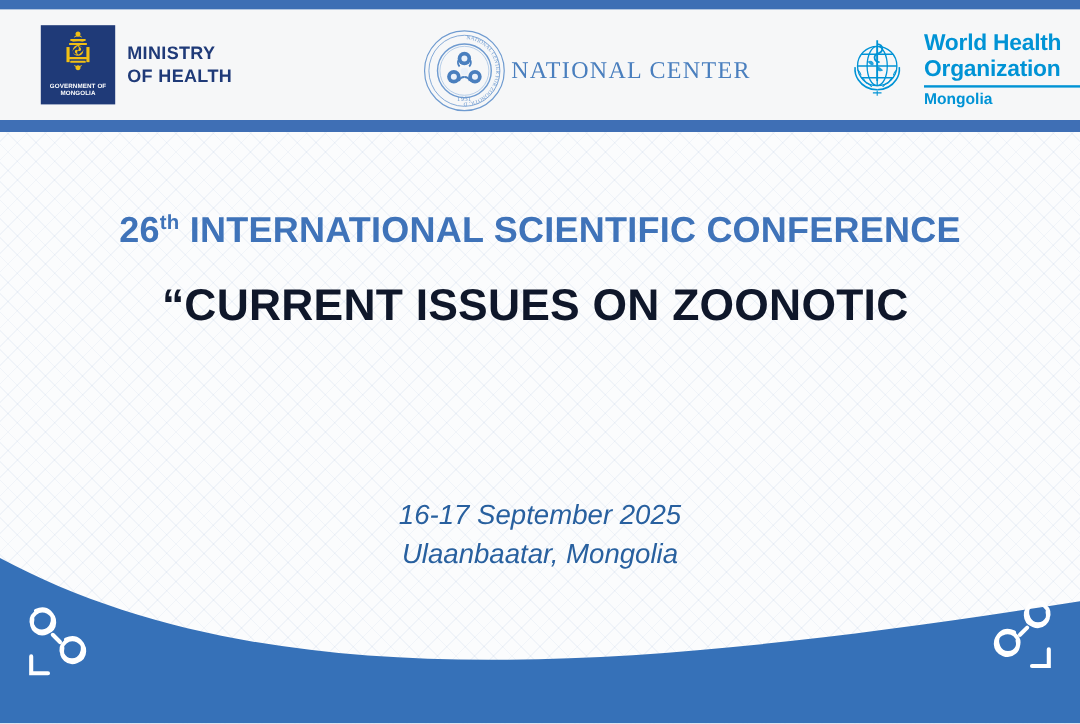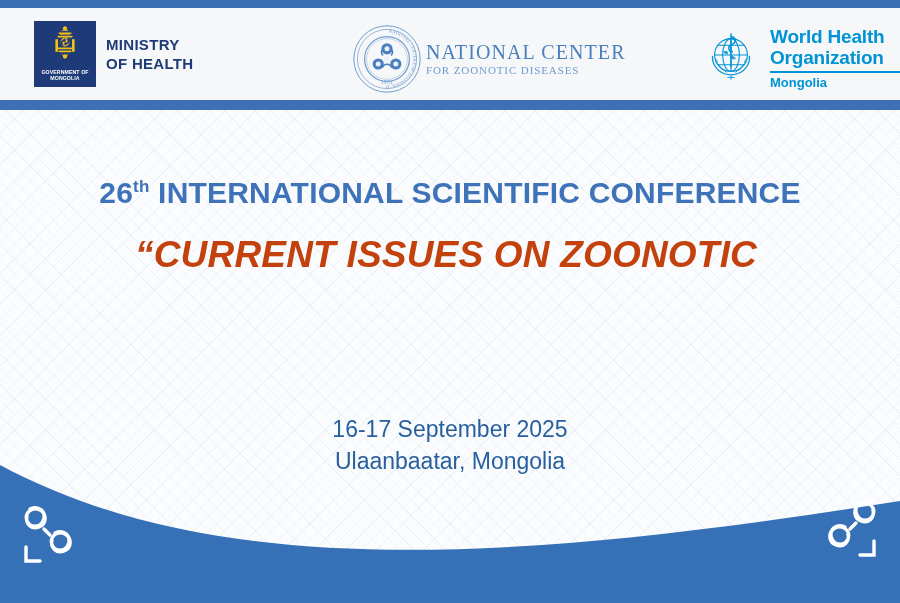--- a/index.html
+++ b/index.html
@@ -85,25 +85,25 @@
 
   
   .title-block{position:absolute;left:0;top:0;width:900px;text-align:center;}
   .line1{
     position:absolute;top:176px;left:0;width:900px;
     color:#3f73b9;font-size:30px;font-weight:bold;letter-spacing:.2px;
   }
   .line1 sup{font-size:17px;vertical-align:super;line-height:0;}
   .line2{
     position:absolute;top:230px;left:0;width:892px;
-    color:#c2410c;font-size:37px;font-weight:bold;line-height:50px;letter-spacing:.2px;font-style:italic;
+    color:#0f172a;font-size:37px;font-weight:bold;line-height:50px;letter-spacing:.2px;
   }
   .meta{
     position:absolute;top:413px;left:0;width:900px;text-align:center;
-    color:#28609f;font-size:23px;line-height:32px;
+    color:#28609f;font-size:23px;line-height:32px;font-style:italic;
   }
 
   
   .wave-wrap{position:absolute;left:0;bottom:0;width:900px;height:160px;}
   .wave-svg{display:block;width:900px;height:160px;}
 
   
   .knot{position:absolute;}
   .knot-left{left:14px;bottom:32px;}
   .knot-right{right:14px;bottom:38px;}
@@ -179,21 +179,20 @@
         <text x="35" y="60.4" text-anchor="middle" font-family="Liberation Serif, serif" font-size="5.4" fill="#6f9bd0" letter-spacing=".4">1931</text>
         <g fill="#6f9bd0" font-family="Liberation Serif, serif" font-size="4.6">
           <path id="ringpath" d="M35 8.6a26.4 26.4 0 1 1 0 52.8" fill="none"></path>
           <text>
             <textPath href="#ringpath" startOffset="2%">NATIONAL CENTER FOR ZOONOTIC DISEASES</textPath>
           </text>
         </g>
       </svg>
       <div class="nczd-words">
         <div class="nczd-l1">NATIONAL CENTER</div>
-        <div class="nczd-l2">FOR ZOONOTIC DISEASES</div>
       </div>
     </div>
 
     <div class="logo-slot slot-right">
       <svg class="who-emblem" viewBox="0 0 62 62">
         <g stroke="#0093d5" fill="none" stroke-width="1.1">
           <circle cx="31" cy="28" r="16.4"></circle>
           <ellipse cx="31" cy="28" rx="8.4" ry="16.4"></ellipse>
           <line x1="14.6" y1="28" x2="47.4" y2="28"></line>
           <path d="M17.6 18.2h26.8M17.6 37.8h26.8"></path>

